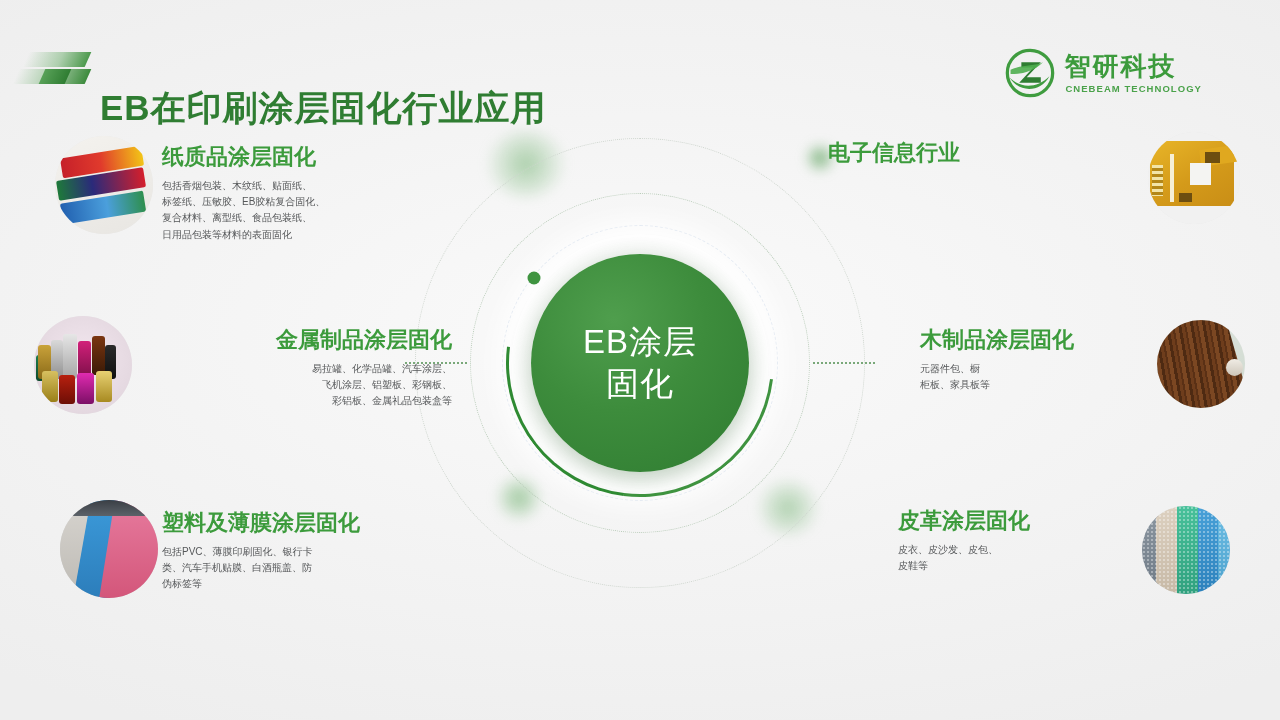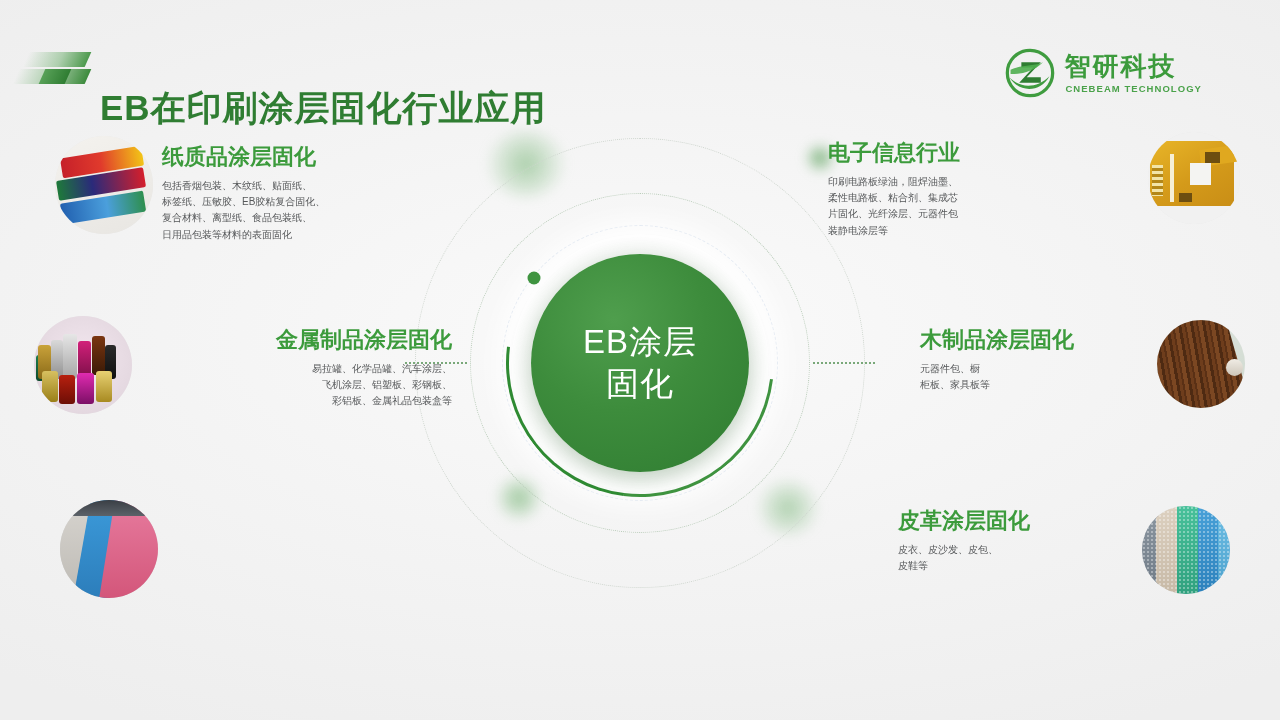--- a/index.html
+++ b/index.html
@@ -377,38 +377,40 @@
   </div>
 
   <div class="thumb t3">
     <div class="art art-plastic">
         <i class="s1"></i>
         <i class="s2"></i>
         <i class="s3"></i>
         <i class="cap"></i>
       </div>
   </div>
+  <div class="item item-left i3">
+    <div class="item-title">塑料及薄膜涂层固化</div>
+    <div class="item-body">包括PVC、薄膜印刷固化、银行卡
+类、汽车手机贴膜、白酒瓶盖、防
+伪标签等</div>
+  </div>
 
   <div class="thumb t4">
     <div class="art art-pcb">
       <i class="board"></i>
         <i class="arm"></i>
         <i class="hole"></i>
       <i class="strip"></i>
         <i class="line"></i>
         <i class="chip"></i>
         <i class="chip2"></i>
     </div>
   </div>
   <div class="item item-right i4">
     <div class="item-title">电子信息行业</div>
-    <div class="item-body">印刷电路板绿油，阻焊油墨、
-柔性电路板、粘合剂、集成芯
-片固化、光纤涂层、元器件包
-装静电涂层等</div>
   </div>
 
   <div class="thumb t5">
     <div class="art art-wood">
         <i class="sheet"></i>
         <i class="roll"></i>
       </div>
   </div>
   <div class="item item-right i5">
     <div class="item-title">木制品涂层固化</div>

